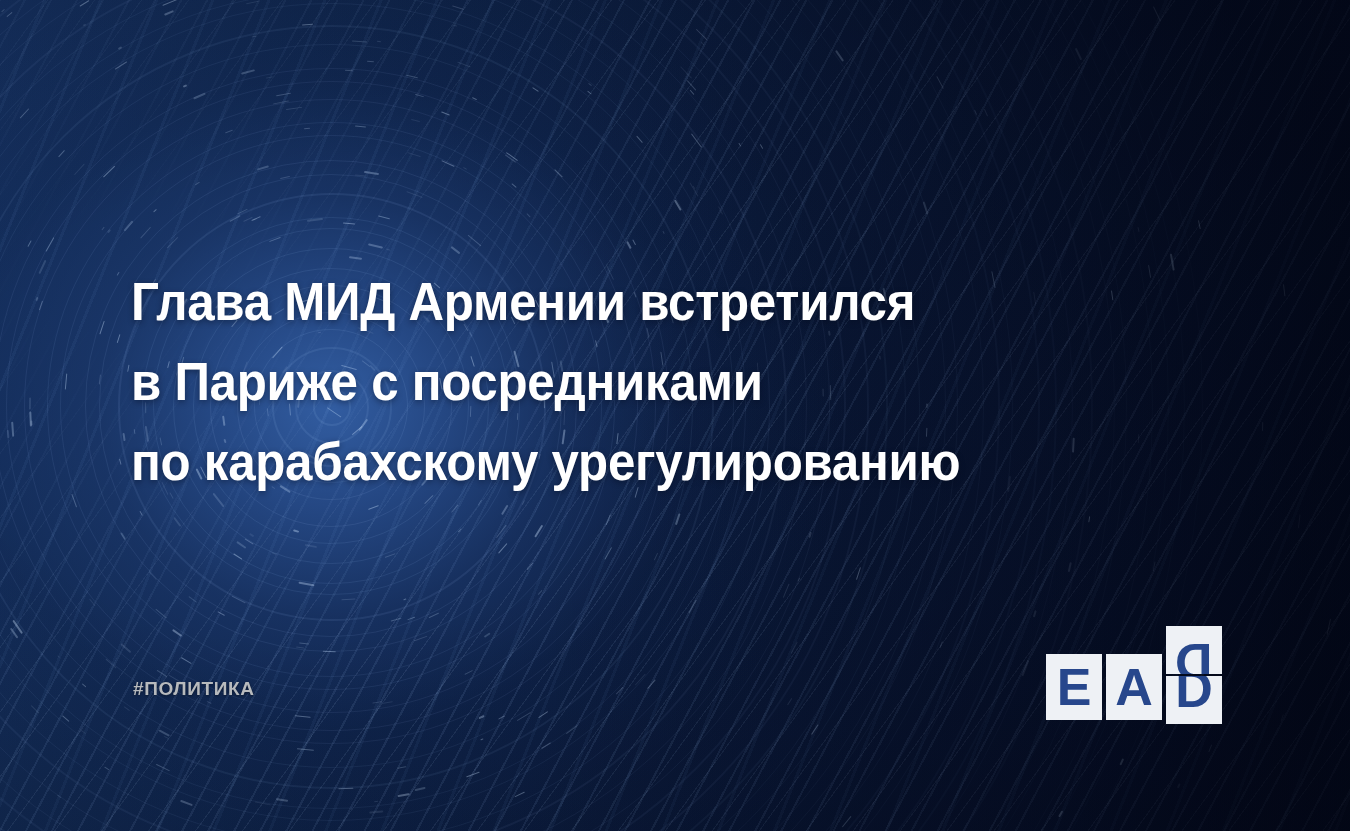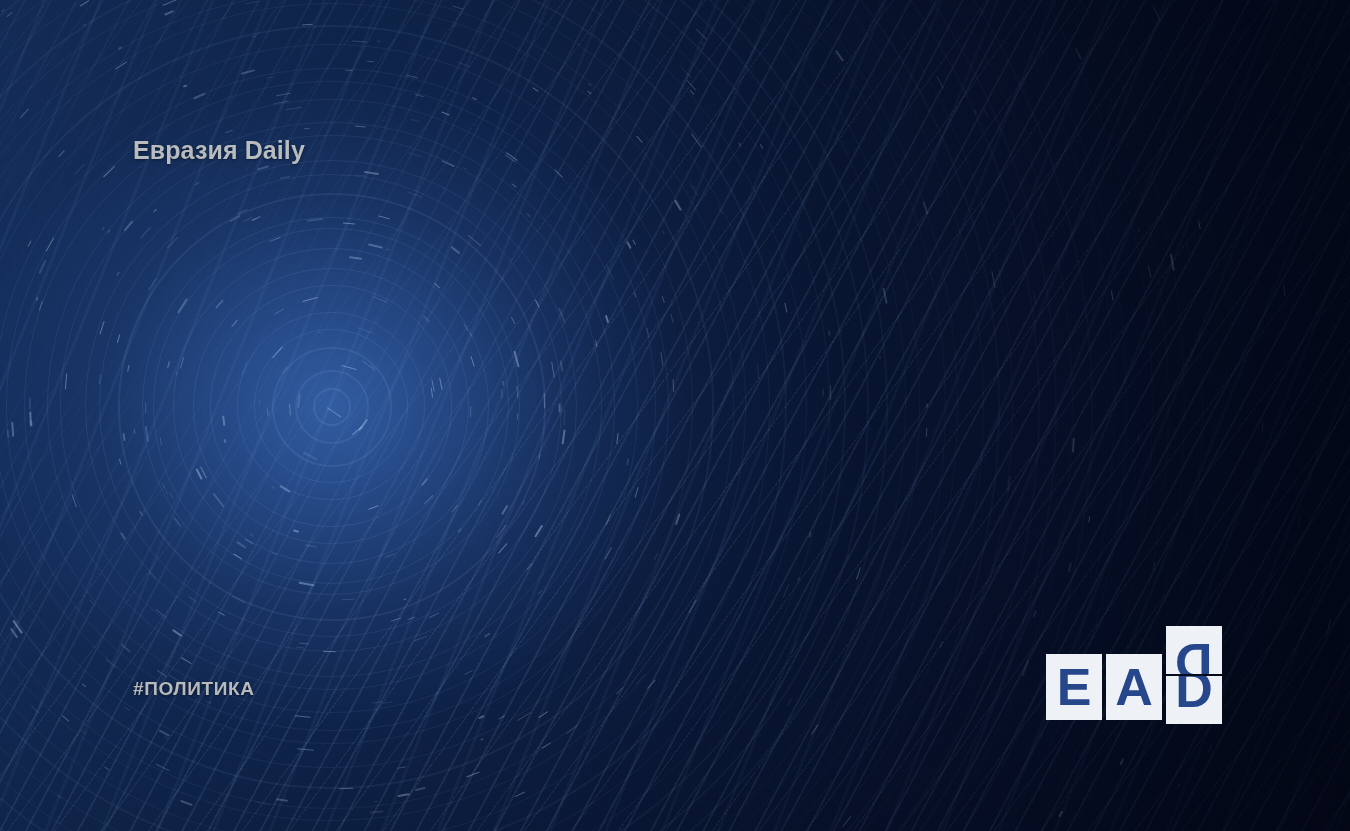--- a/index.html
+++ b/index.html
@@ -583,22 +583,26 @@
       <div class="speck" style="left: 23.7813px; top: 402.889px; width: 12.0122px; height: 1px; opacity: 0.43; transform: rotate(-89.6deg);"></div>
       <div class="speck" style="left: 463.636px; top: 672.322px; width: 9.20928px; height: 1px; opacity: 0.36; transform: rotate(153.4deg);"></div>
       <div class="speck" style="left: 1258.34px; top: 426.316px; width: 9.23983px; height: 1px; opacity: 0.34; transform: rotate(91.3deg);"></div>
       <div class="speck" style="left: 279.834px; top: 176.52px; width: 9.56945px; height: 1px; opacity: 0.34; transform: rotate(-12.4deg);"></div>
     </div>
 
   <div id="bg-vignette"></div>
 
   <div id="content">
 
-    <div id="brand">Евразия Daily</div>
-
+
+    <div id="headline">
+      <div class="hl-line">Глава МИД Армении встретился</div>
+      <div class="hl-line">в Париже с посредниками</div>
+      <div class="hl-line">по карабахскому урегулированию</div>
+    </div>
 
     <div id="tag">#ПОЛИТИКА</div>
 
     <div id="logo">
       <div class="logo-tile" id="logo-tile-e">
         <span class="logo-glyph">E</span>
       </div>
       <div class="logo-tile" id="logo-tile-a">
         <span class="logo-glyph">A</span>
       </div>

